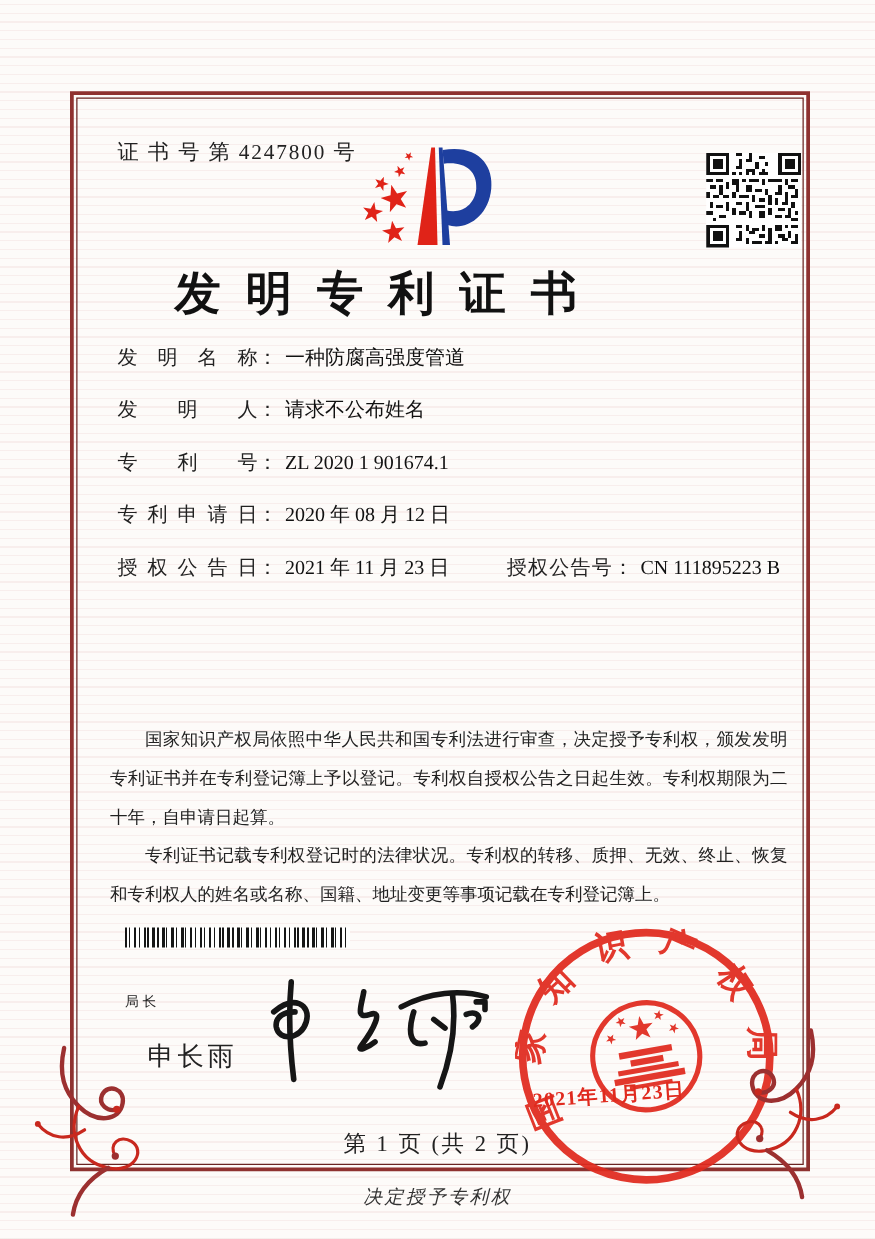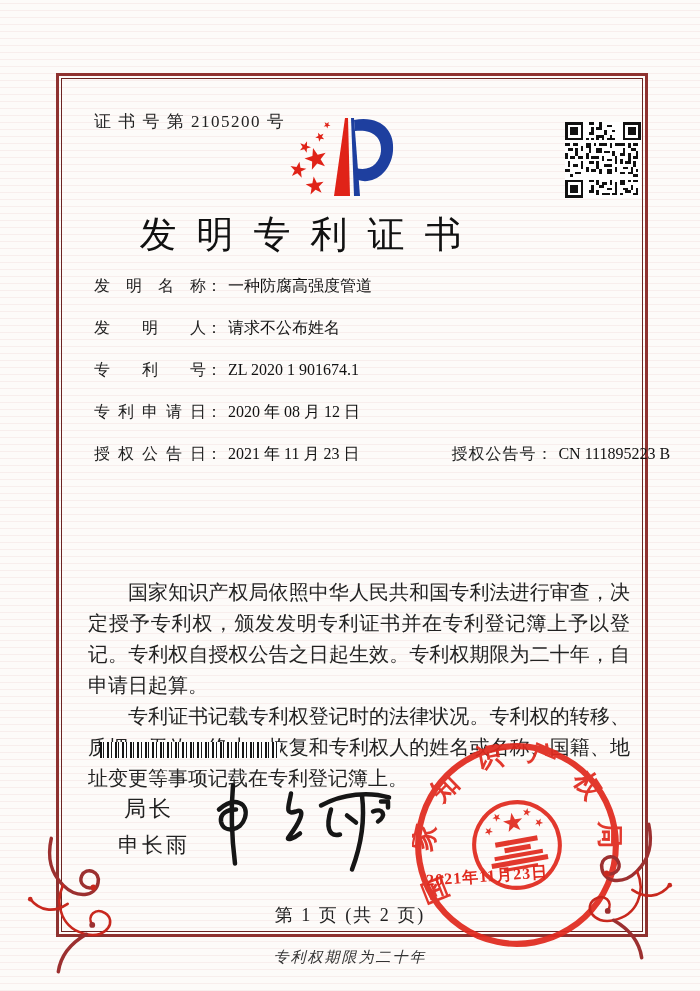--- a/index.html
+++ b/index.html
@@ -33,46 +33,46 @@
     border:1px solid #6b2422;
   }
   .cert-no{
     position:absolute;left:94px;top:110px;
     font-size:17px;letter-spacing:1.5px;color:#222;
   }
   .logo{position:absolute;left:278px;top:106px;width:148px;height:102px;}
   .qr{position:absolute;left:565px;top:122px;width:76px;height:76px;}
   .title{
     position:absolute;left:0;top:210px;width:601px;
-    text-align:center;font-size:37px;font-weight:normal;
+    text-align:center;font-size:37px;font-weight:bold;
     letter-spacing:20px;text-indent:20px;color:#111;
   }
   .fields{position:absolute;left:94px;top:276px;width:540px;}
   .frow{height:26px;margin-bottom:16px;font-size:16px;white-space:nowrap;}
   .flabel{
     display:inline-block;width:112px;vertical-align:bottom;
     text-align:justify;text-align-last:justify;color:#222;
   }
   .fcolon{display:inline-block;color:#222;}
   .fvalue{margin-left:6px;color:#111;}
-  .grant-group{display:inline-block;margin-left:92px;}
+  .grant-group{display:inline-block;margin-left:46px;}
   .grant-group .flabel{width:auto;text-align-last:auto;letter-spacing:1px;}
   .paras{
     position:absolute;left:88px;top:577px;width:542px;
-    font-size:20px;line-height:31px;color:#222;
+    font-size:14px;line-height:31px;color:#222;
     text-align:justify;
   }
   .paras p{margin:0;text-indent:2em;}
   .barcode{
     position:absolute;left:100px;top:742px;width:180px;height:16px;
     background:repeating-linear-gradient(90deg,
       #161616 0 2px,#fff 2px 3px,#161616 3px 4px,#fff 4px 7px,
       #161616 7px 9px,#fff 9px 11px,#161616 11px 12px,#fff 12px 15px);
   }
-  .signer-title{position:absolute;left:124px;top:794px;font-size:22px;letter-spacing:3px;color:#222;}
+  .signer-title{position:absolute;left:100px;top:794px;font-size:11px;letter-spacing:3px;color:#222;}
   .signer-name{position:absolute;left:118px;top:831px;font-size:21px;letter-spacing:3px;color:#222;}
   .signature{position:absolute;left:205px;top:778px;width:210px;height:98px;}
   .seal{position:absolute;left:412px;top:740px;width:210px;height:210px;opacity:.93;}
   .seal-fill{fill:var(--seal-red);}
   .seal-stroke{stroke:var(--seal-red);}
   .seal-date{
     position:absolute;left:426px;top:864px;width:190px;
     color:var(--seal-red);font-size:16px;font-weight:600;letter-spacing:1px;
     transform:rotate(-4deg);white-space:nowrap;
   }
@@ -95,21 +95,21 @@
 </style>
 </head>
 <body>
 
 <div class="page">
 
   <div class="frame">
     <div class="frame-inner"></div>
   </div>
 
-  <div class="cert-no">证 书 号 第 2105200 号</div>
+  <div class="cert-no">证 书 号 第 4247800 号</div>
 
   <svg class="logo" viewBox="0 0 148 102" aria-hidden="true">
     <defs>
       <polygon id="star5" points="0,-10 2.35,-3.24 9.51,-3.09 3.8,1.24 5.88,8.09 0,4 -5.88,8.09 -3.8,1.24 -9.51,-3.09 -2.35,-3.24"></polygon>
     </defs>
     <g>
       <use href="#star5" class="logo-red" transform="translate(38,53) scale(1.15) rotate(-15)"></use>
       <use href="#star5" class="logo-red" transform="translate(20,64) scale(0.85) rotate(10)"></use>
       <use href="#star5" class="logo-red" transform="translate(37,80) scale(0.95) rotate(-8)"></use>
       <use href="#star5" class="logo-red" transform="translate(27,41) scale(0.6) rotate(20)"></use>
@@ -309,15 +309,15 @@
     <path class="fl-stroke" d="M60,2 C64,20 60,32 50,42 C38,54 22,52 20,40 C18,30 30,26 34,34 C37,41 30,46 24,44"></path>
     <path class="fl-accent" d="M50,42 C58,60 50,80 30,84 C12,88 4,72 14,66 C22,61 30,68 25,76"></path>
     <path class="fl-stroke" d="M30,84 C44,92 52,102 54,116"></path>
     <path class="fl-accent" d="M46,58 C58,66 70,64 78,54"></path>
     <circle cx="24" cy="44" r="2.5" fill="#c8281e"></circle>
     <circle cx="25" cy="76" r="2.5" fill="#9c3030"></circle>
     <circle cx="78" cy="54" r="2" fill="#c8281e"></circle>
   </svg>
 
   <div class="page-num">第 1 页 (共 2 页)</div>
-  <div class="note">专利权期限为二十年</div>
+  <div class="note">决定授予专利权</div>
 
 </div>
 
 </body></html>

